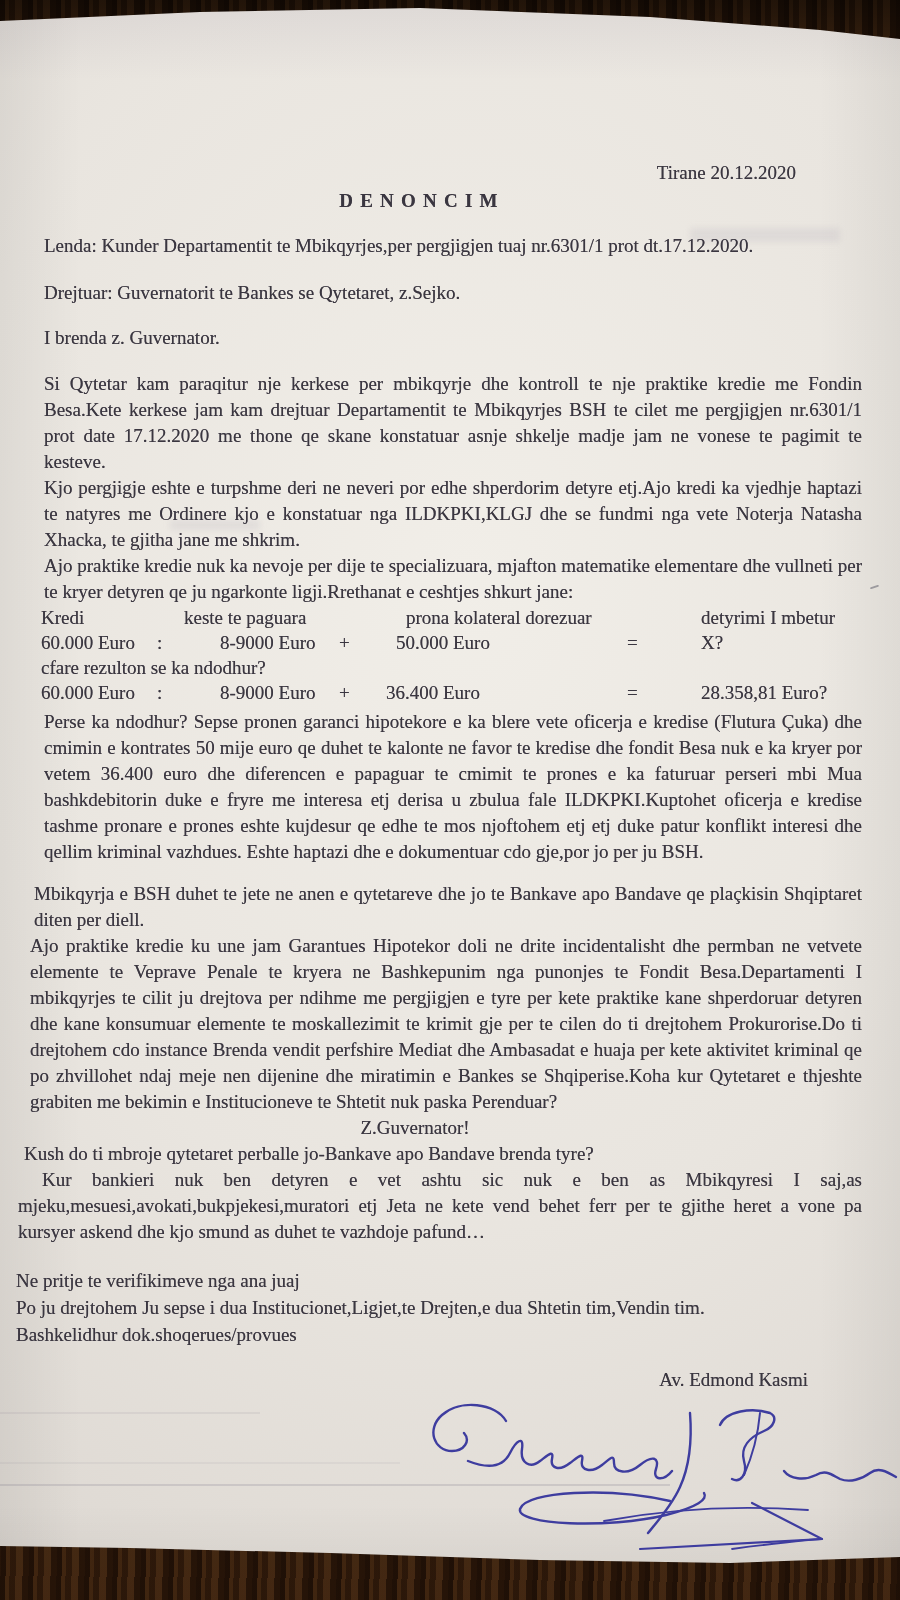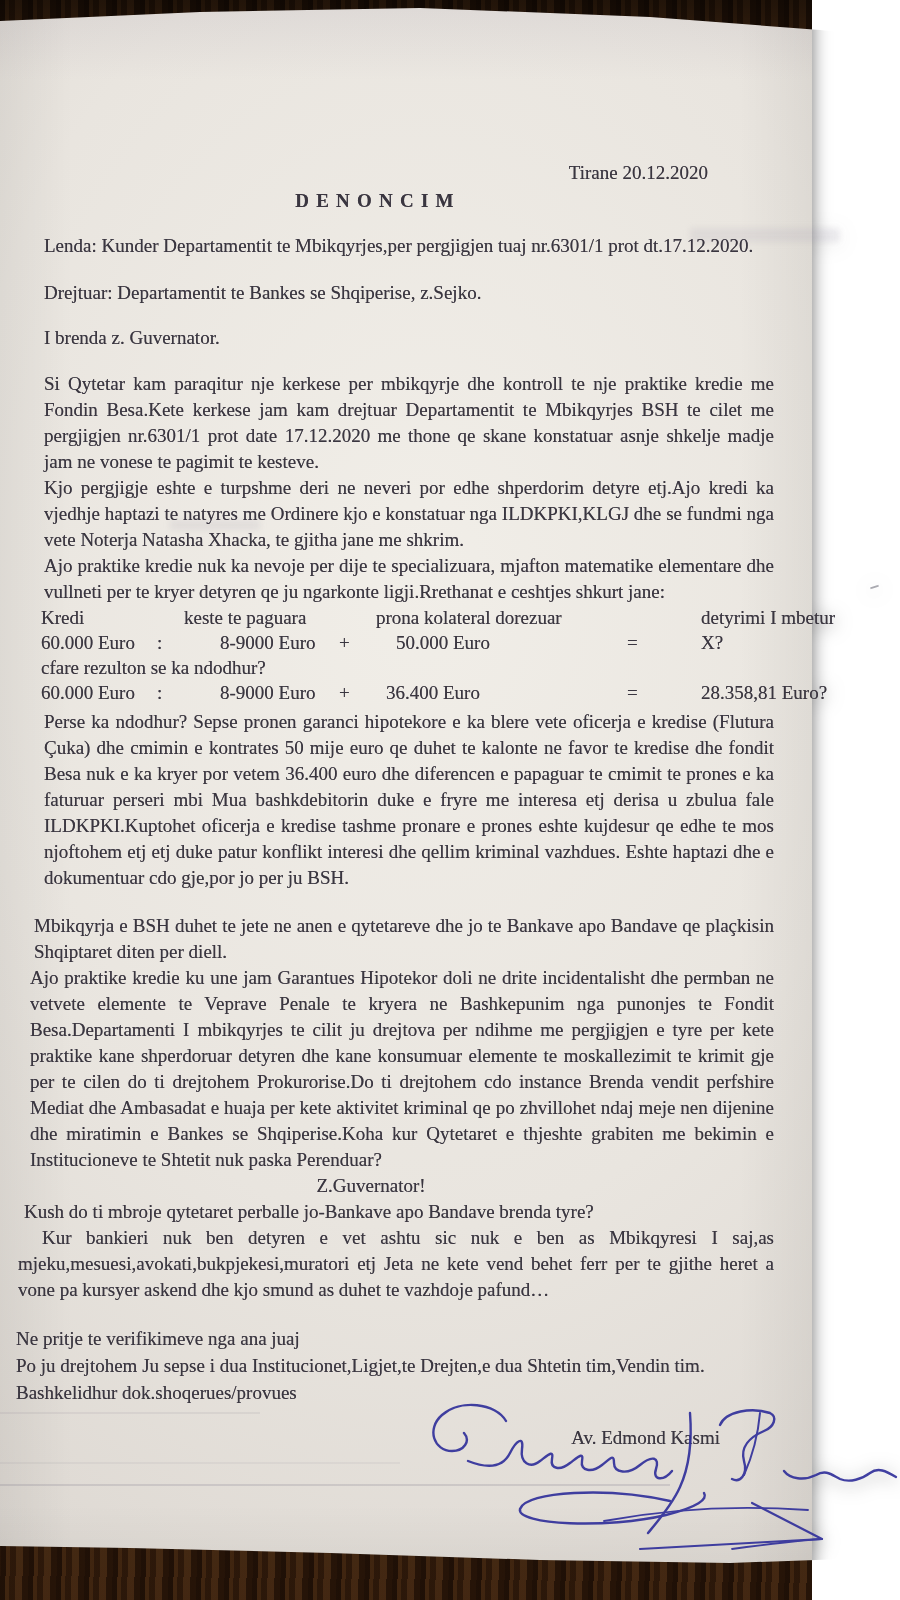--- a/index.html
+++ b/index.html
@@ -1,18 +1,18 @@
 <!DOCTYPE html>
 <html><head>
 <meta charset="utf-8">
 <style>
   html,body{margin:0;padding:0;}
   body{width:900px;height:1600px;overflow:hidden;position:relative;
        font-family:"Liberation Serif", serif;}
-  .scene{position:absolute;inset:0;width:812px;height:1600px;}
+  .scene{position:absolute;inset:0;width:900px;height:1600px;}
 
   
   .wood{position:absolute;inset:0;background-color:#40240f;
     background-image:
       repeating-linear-gradient(91deg,
         rgba(18,7,2,.55) 0 5px, rgba(96,58,26,.45) 5px 9px,
         rgba(43,22,8,.45) 9px 15px, rgba(118,74,36,.35) 15px 22px,
         rgba(30,14,5,.5) 22px 28px);
   }
   .wood-shade{position:absolute;inset:0;
@@ -46,21 +46,21 @@
     text-underline-offset:5px;}
   .subject{margin-top:19px;}
   .addressee{margin-top:21px;}
   .salutation{margin-top:19px;}
   .para{text-align:justify;}
   .p1{margin-top:20px;}
   .tbl{position:relative;margin-left:-3px;}
   .trow{position:relative;height:25px;line-height:25px;}
   .trow span{position:absolute;white-space:nowrap;}
   .p4{margin-top:4px;}
-  .p5{margin-top:22px;margin-left:-10px;}
+  .p5{margin-top:16px;margin-left:-10px;}
   .p6{margin-left:-14px;}
   .center-line{text-align:center;transform:translateX(-38px);}
   .p7{margin-left:-20px;}
   .p8{margin-left:-26px;text-indent:24px;}
   .closing{margin-top:22px;margin-left:-28px;line-height:27px;}
   .sig-name{margin-top:19px;text-align:right;padding-right:54px;}
 
   .signature{position:absolute;left:408px;top:1383px;width:492px;height:200px;}
 </style>
 </head>
@@ -82,32 +82,32 @@
 
     <div class="content">
 
       <div class="date-line">Tirane 20.12.2020</div>
 
       <div class="title-row">
         <span class="title">DENONCIM</span>
       </div>
 
       <div class="subject">Lenda: Kunder Departamentit te Mbikqyrjes,per pergjigjen tuaj nr.6301/1 prot dt.17.12.2020.</div>
-      <div class="addressee">Drejtuar: Departamentit te Bankes se Shqiperise, z.Sejko.</div>
+      <div class="addressee">Drejtuar: Guvernatorit te Bankes se Qytetaret, z.Sejko.</div>
       <div class="salutation">I brenda z. Guvernator.</div>
 
       <div class="para p1">Si Qytetar kam paraqitur nje kerkese per mbikqyrje dhe kontroll te nje praktike kredie me Fondin Besa.Kete kerkese jam kam drejtuar Departamentit te Mbikqyrjes BSH te cilet me pergjigjen nr.6301/1 prot date 17.12.2020 me thone qe skane konstatuar asnje shkelje madje jam ne vonese te pagimit te kesteve.</div>
       <div class="para">Kjo pergjigje eshte e turpshme deri ne neveri por edhe shperdorim detyre etj.Ajo kredi ka vjedhje haptazi te natyres me Ordinere kjo e konstatuar nga ILDKPKI,KLGJ dhe se fundmi nga vete Noterja Natasha Xhacka, te gjitha jane me shkrim.</div>
       <div class="para">Ajo praktike kredie nuk ka nevoje per dije te specializuara, mjafton matematike elementare dhe vullneti per te kryer detyren qe ju ngarkonte ligji.Rrethanat e ceshtjes shkurt jane:</div>
 
       <div class="tbl">
         <div class="trow">
           <span style="left:0px">Kredi</span>
           <span style="left:143px">keste te paguara</span>
-          <span style="left:335px">prona kolateral dorezuar</span>
+          <span style="left:365px">prona kolateral dorezuar</span>
           <span style="left:660px">detyrimi I mbetur</span>
         </div>
         <div class="trow">
           <span style="left:0px">60.000 Euro</span>
           <span style="left:116px">:</span>
           <span style="left:179px">8-9000 Euro</span>
           <span style="left:298px">+</span>
           <span style="left:355px">50.000 Euro</span>
           <span style="left:586px">=</span>
           <span style="left:660px">X?</span>

